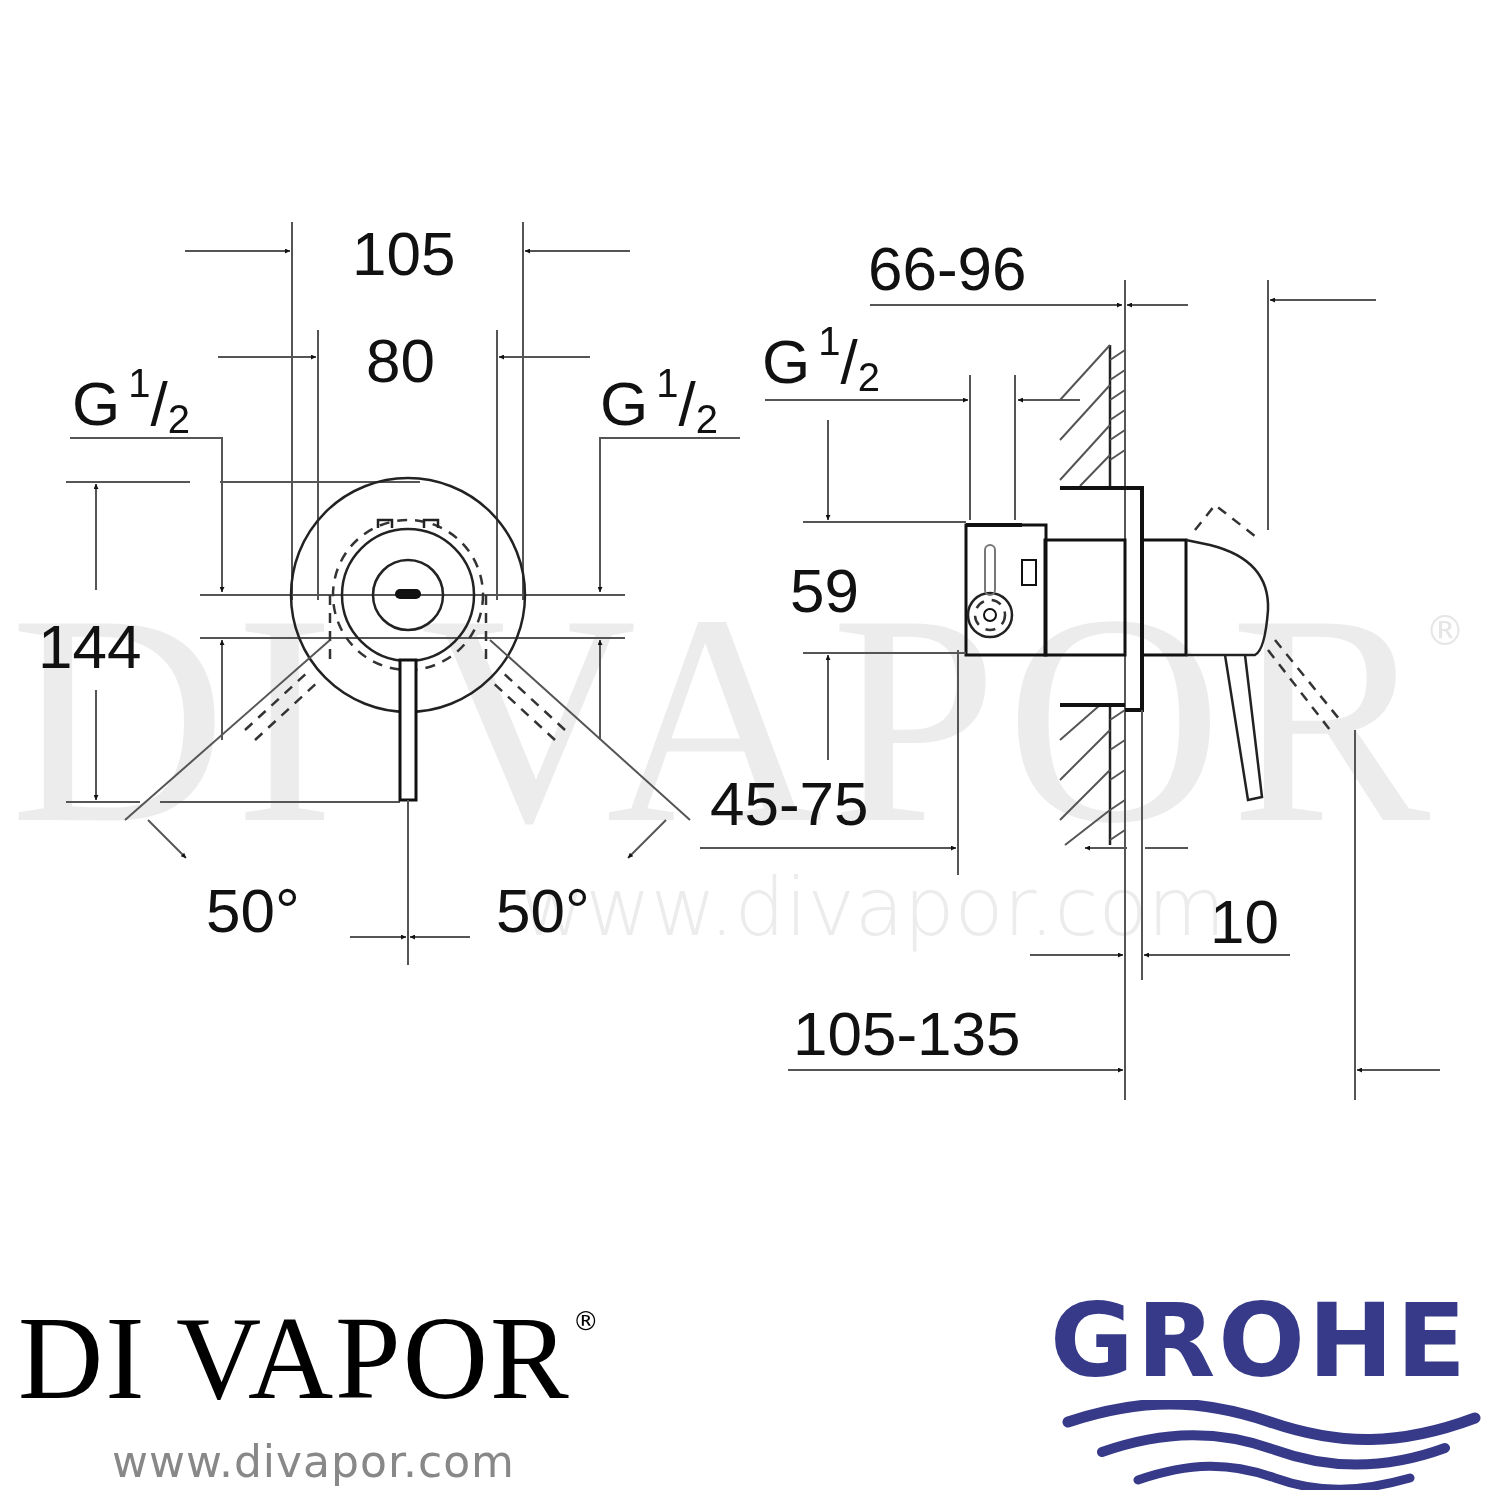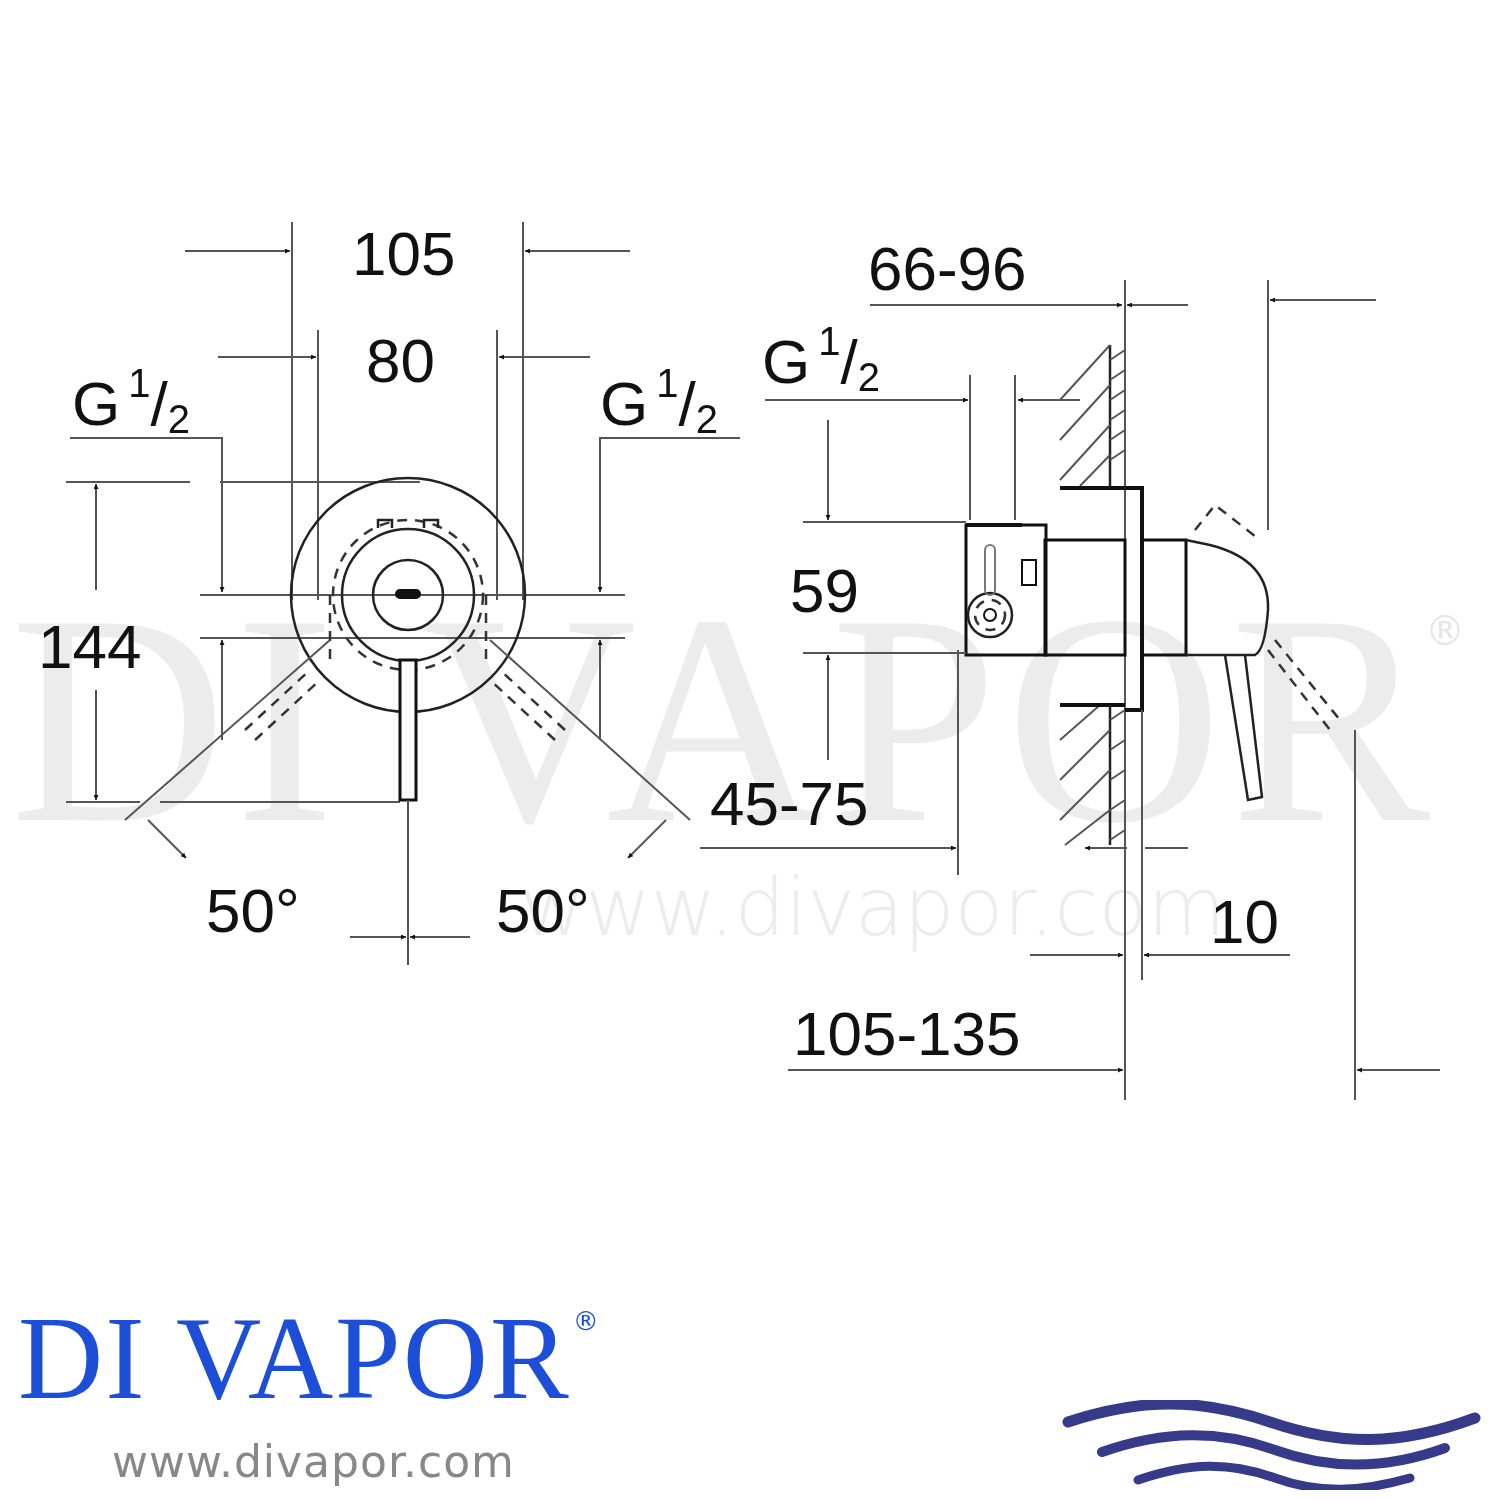--- a/index.html
+++ b/index.html
@@ -3,21 +3,21 @@
 <meta charset="utf-8">
 <style>
   html, body { margin: 0; padding: 0; background: #ffffff; }
   body { width: 1500px; height: 1500px; position: relative; overflow: hidden; font-family: "Liberation Sans", sans-serif; }
   svg.drawing { position: absolute; left: 0; top: 0; width: 1500px; height: 1500px; }
   .dim-text { font-family: "Liberation Sans", sans-serif; font-size: 62px; fill: #111; }
   .sup { font-size: 40px; }
   .wm-big { font-family: "Liberation Serif", serif; font-size: 300px; fill: #ececec; letter-spacing: 8px; }
   .wm-url { font-family: "DejaVu Sans", sans-serif; font-size: 80px; fill: #ececec; font-weight: 200; }
   .wm-reg { font-family: "DejaVu Sans", sans-serif; font-size: 40px; fill: #e6e6e6; }
-  .brand-divapor { position: absolute; left: 18px; top: 1300px; font-family: "Liberation Serif", serif; font-size: 118px; color: #1d4ed8; letter-spacing: 2px; line-height: 1; }
+  .brand-divapor { position: absolute; left: 18px; top: 1300px; font-family: "Liberation Serif", serif; font-size: 118px; color: #000000; letter-spacing: 2px; line-height: 1; }
   .brand-divapor sup { font-family: "DejaVu Sans", sans-serif; font-size: 26px; vertical-align: top; position: relative; top: 8px; margin-left: 2px; }
   .brand-url { position: absolute; left: 112px; top: 1440px; font-family: "DejaVu Sans", sans-serif; font-size: 44px; color: #888; letter-spacing: 1px; line-height: 1; }
   .grohe { position: absolute; left: 1050px; top: 1290px; width: 440px; height: 180px; }
   .grohe-word { position: absolute; left: 0; top: 0; font-family: "DejaVu Sans", sans-serif; font-weight: bold; font-size: 102px; color: #363a89; letter-spacing: 3px; line-height: 1; }
   .grohe svg { position: absolute; left: 0; top: 110px; }
   .line { stroke: #222; stroke-width: 2.5; fill: none; }
   .thin { stroke: #555; stroke-width: 2; fill: none; }
   .thick { stroke: #111; stroke-width: 4; fill: none; }
   .dash { stroke: #333; stroke-width: 2.5; fill: none; stroke-dasharray: 10 8; }
   .arrow { fill: #111; }
@@ -161,18 +161,19 @@
     <text class="dim-text" x="793" y="1055">105-135</text>
     <line class="thin" x1="788" y1="1070" x2="1123" y2="1070" marker-end="url(#ar)"></line>
     <line class="thin" x1="1440" y1="1070" x2="1357" y2="1070" marker-end="url(#ar)"></line>
   </g>
 </svg>
 
 <div class="brand-divapor"><span>DI VAPOR</span><sup>®</sup></div>
 <div class="brand-url">www.divapor.com</div>
 
 <div class="grohe">
+  <div class="grohe-word">GROHE</div>
   <svg width="440" height="90" viewBox="0 0 440 90">
     <path d="M18,22 C90,-2 150,-2 220,22 C290,46 350,46 425,18" stroke="#363a89" stroke-width="11" fill="none" stroke-linecap="round"></path>
     <path d="M52,52 C115,30 170,30 225,50 C280,70 335,70 395,48" stroke="#363a89" stroke-width="10" fill="none" stroke-linecap="round"></path>
     <path d="M88,80 C140,62 180,62 225,78 C270,94 310,92 360,78" stroke="#363a89" stroke-width="9" fill="none" stroke-linecap="round"></path>
   </svg>
 </div>
 
 </body></html>

